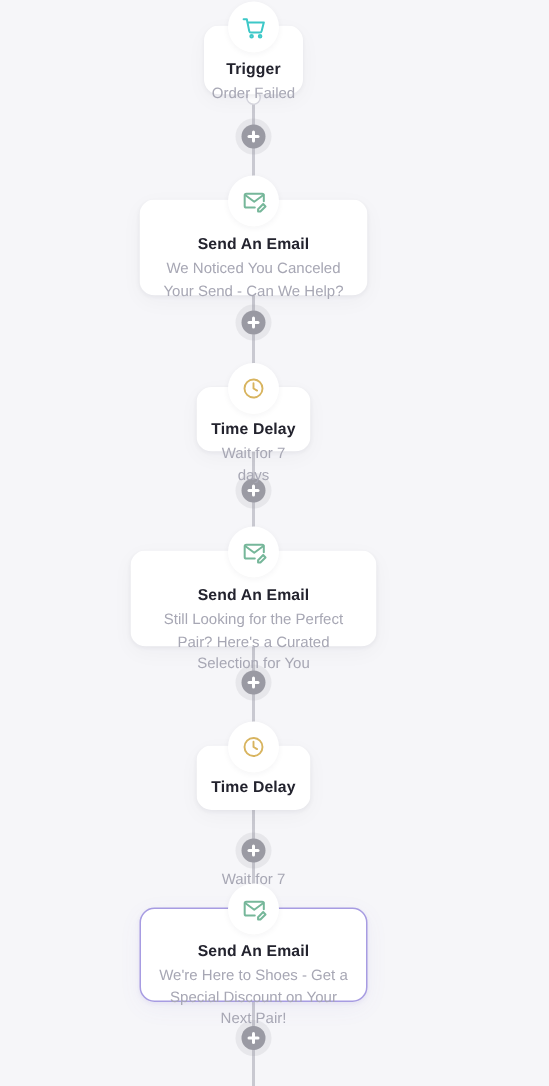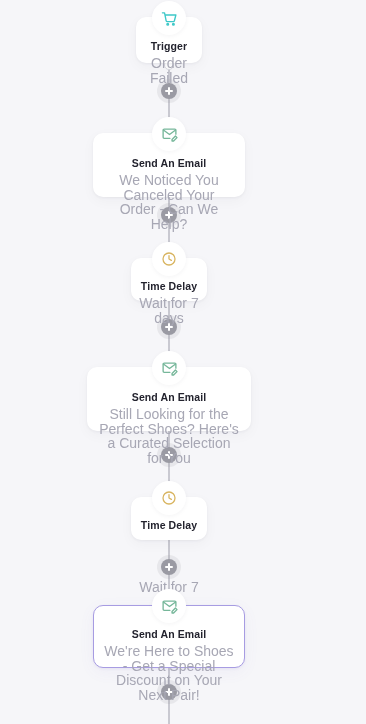--- a/index.html
+++ b/index.html
@@ -82,21 +82,21 @@
   }
 
   .node-title {
     font-size: 10.5px;
     font-weight: bold;
     color: #23232e;
     letter-spacing: 0.1px;
     line-height: 14px;
   }
   .node-sub {
-    font-size: 14px;
+    font-size: 10px;
     color: #a7a7b4;
     line-height: 14.5px;
     margin-top: 3px;
     padding: 0 10px;
   }
 
   
   .icon-badge {
     position: absolute;
     left: 50%;
@@ -154,21 +154,21 @@
 
   <div class="node" style="left:93px;top:133px;width:152px;height:64px;">
     <div class="icon-badge">
       <svg width="17" height="17" viewBox="0 0 24 24" fill="none" stroke="#76b79a" stroke-width="1.9" stroke-linecap="round" stroke-linejoin="round">
         <path d="M21 11.5V6a1.5 1.5 0 0 0-1.5-1.5h-15A1.5 1.5 0 0 0 3 6v10a1.5 1.5 0 0 0 1.5 1.5h8"></path>
         <path d="M3.4 5.6 12 12l8.6-6.4"></path>
         <path d="M20.4 14.2 15.6 19v2.2h2.2l4.8-4.8z"></path>
       </svg>
     </div>
     <div class="node-title" style="margin-top:22px;">Send An Email</div>
-    <div class="node-sub">We Noticed You Canceled Your Order - Can We Help?</div>
+    <div class="node-sub">We Noticed You Canceled Your Send - Can We Help?</div>
   </div>
 
   <div class="node" style="left:131px;top:258px;width:76px;height:43px;">
     <div class="icon-badge">
       <svg width="16" height="16" viewBox="0 0 24 24" fill="none" stroke="#d8b45f" stroke-width="1.9" stroke-linecap="round" stroke-linejoin="round">
         <circle cx="12" cy="12" r="9"></circle>
         <path d="M12 6.8V12l3.6 2.1"></path>
       </svg>
     </div>
     <div class="node-title" style="margin-top:20px;">Time Delay</div>
@@ -177,21 +177,21 @@
 
   <div class="node" style="left:87px;top:367px;width:164px;height:64px;">
     <div class="icon-badge">
       <svg width="17" height="17" viewBox="0 0 24 24" fill="none" stroke="#76b79a" stroke-width="1.9" stroke-linecap="round" stroke-linejoin="round">
         <path d="M21 11.5V6a1.5 1.5 0 0 0-1.5-1.5h-15A1.5 1.5 0 0 0 3 6v10a1.5 1.5 0 0 0 1.5 1.5h8"></path>
         <path d="M3.4 5.6 12 12l8.6-6.4"></path>
         <path d="M20.4 14.2 15.6 19v2.2h2.2l4.8-4.8z"></path>
       </svg>
     </div>
     <div class="node-title" style="margin-top:22px;">Send An Email</div>
-    <div class="node-sub">Still Looking for the Perfect Shoes? Here's a Curated Selection for You</div>
+    <div class="node-sub">Still Looking for the Perfect Pair? Here's a Curated Selection for You</div>
   </div>
 
   <div class="node" style="left:131px;top:497px;width:76px;height:43px;">
     <div class="icon-badge">
       <svg width="16" height="16" viewBox="0 0 24 24" fill="none" stroke="#d8b45f" stroke-width="1.9" stroke-linecap="round" stroke-linejoin="round">
         <circle cx="12" cy="12" r="9"></circle>
         <path d="M12 6.8V12l3.6 2.1"></path>
       </svg>
     </div>
     <div class="node-title" style="margin-top:20px;">Time Delay</div>

